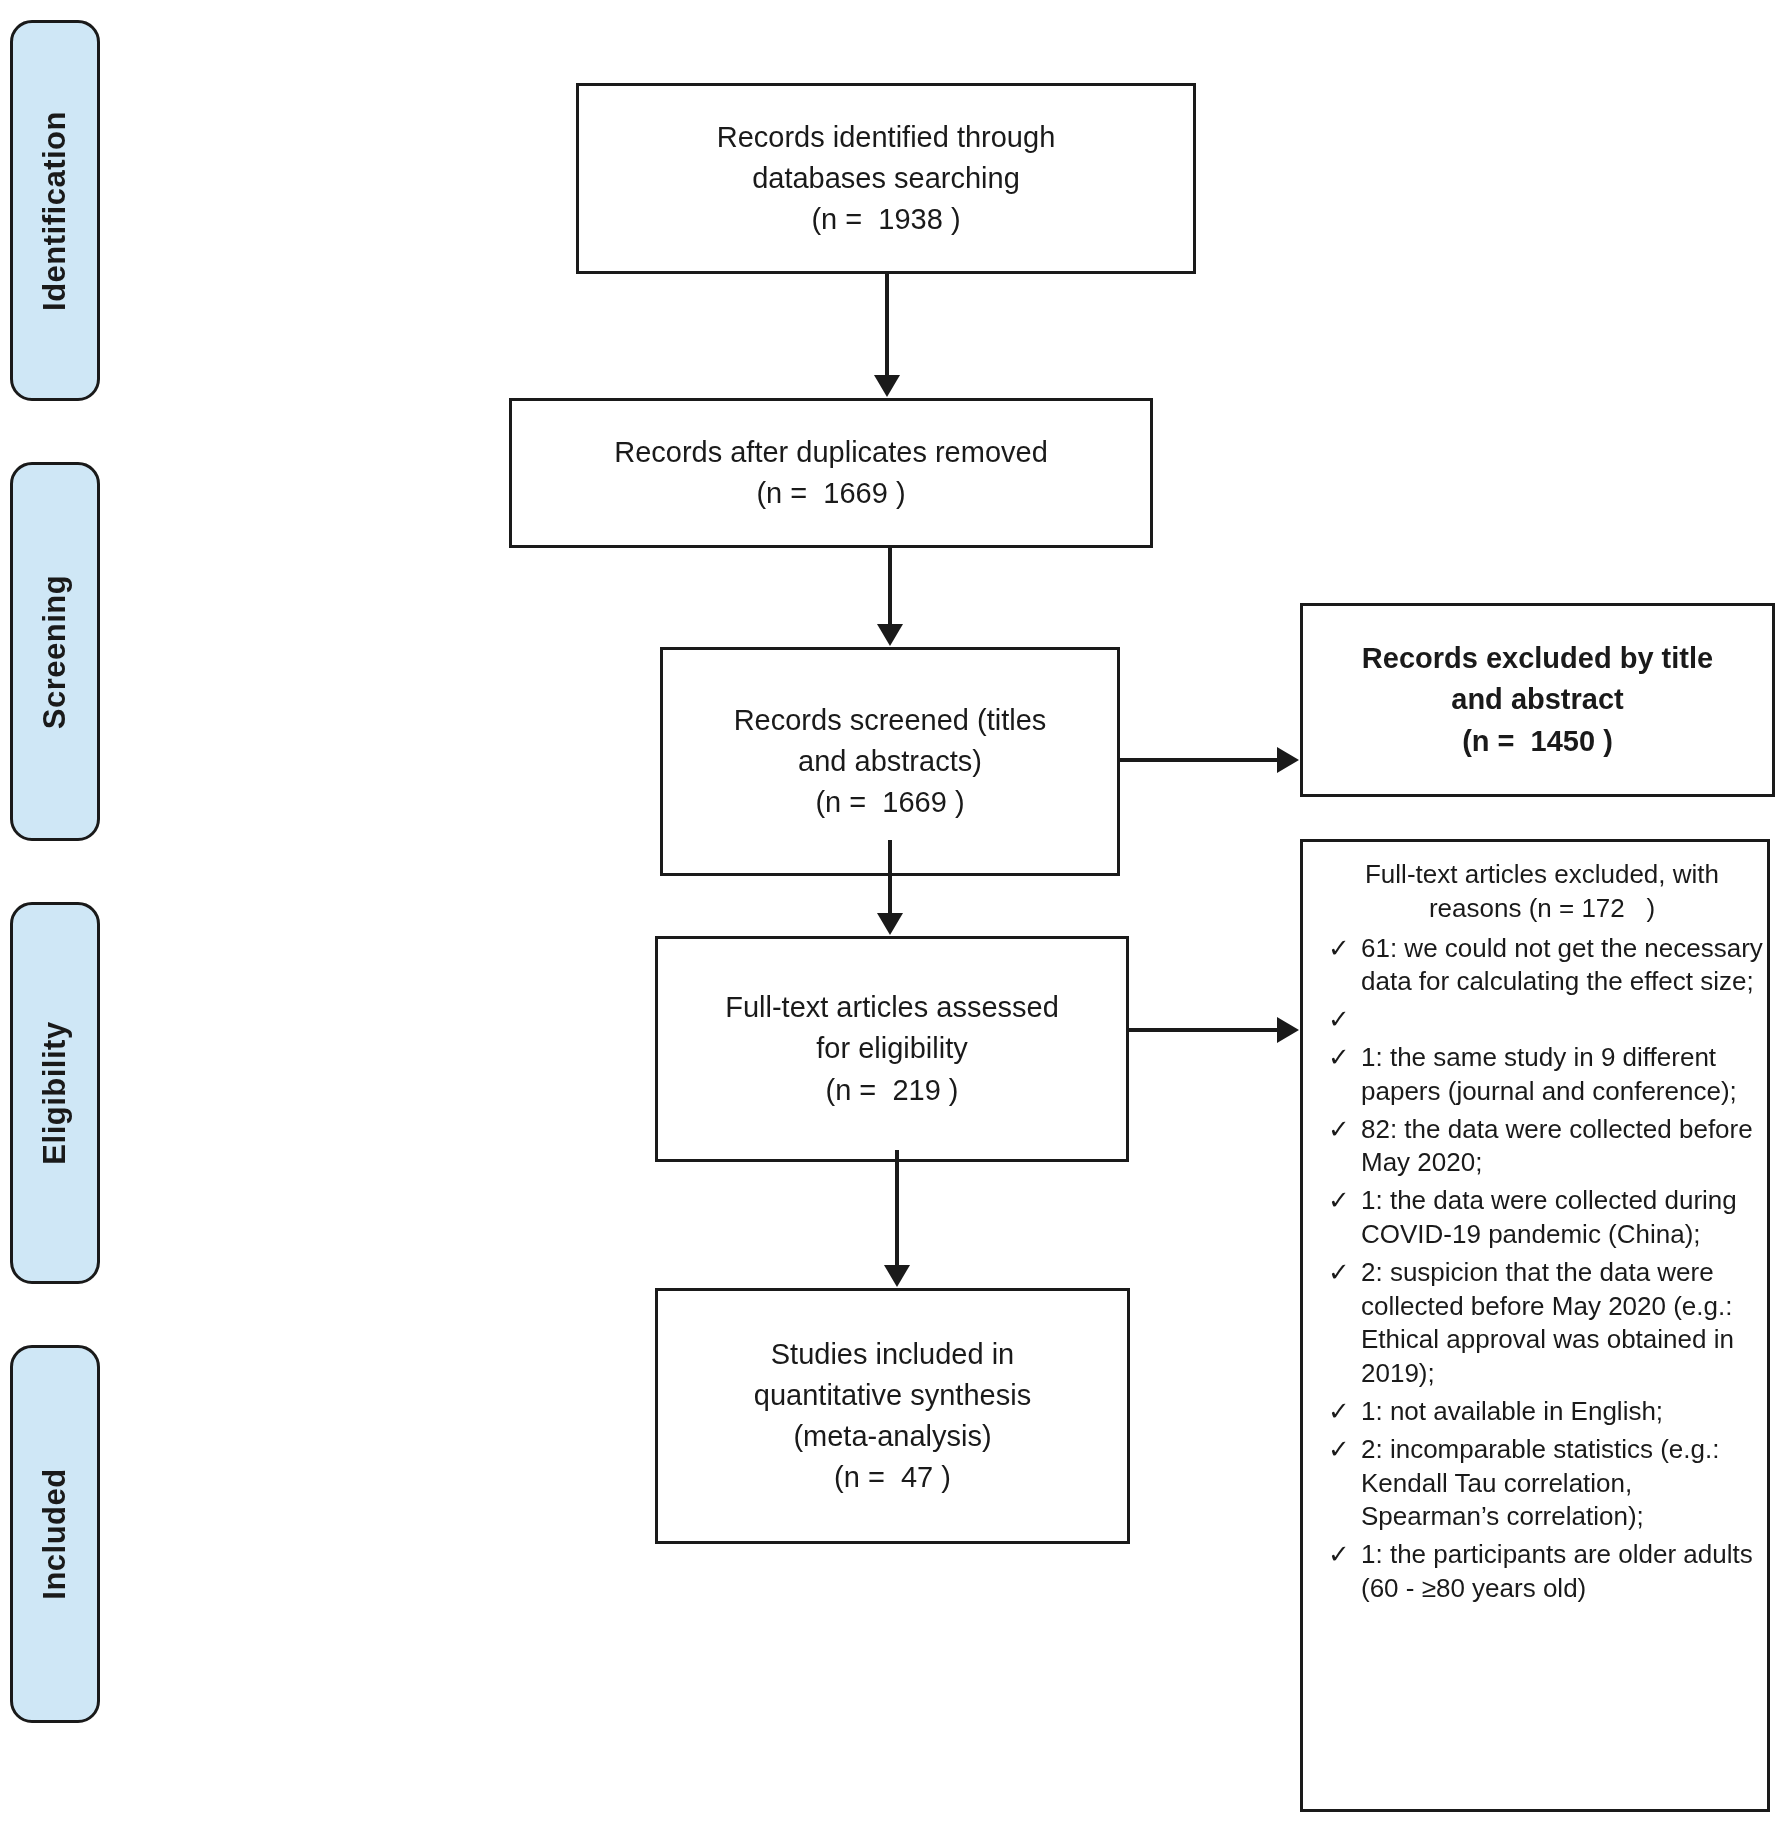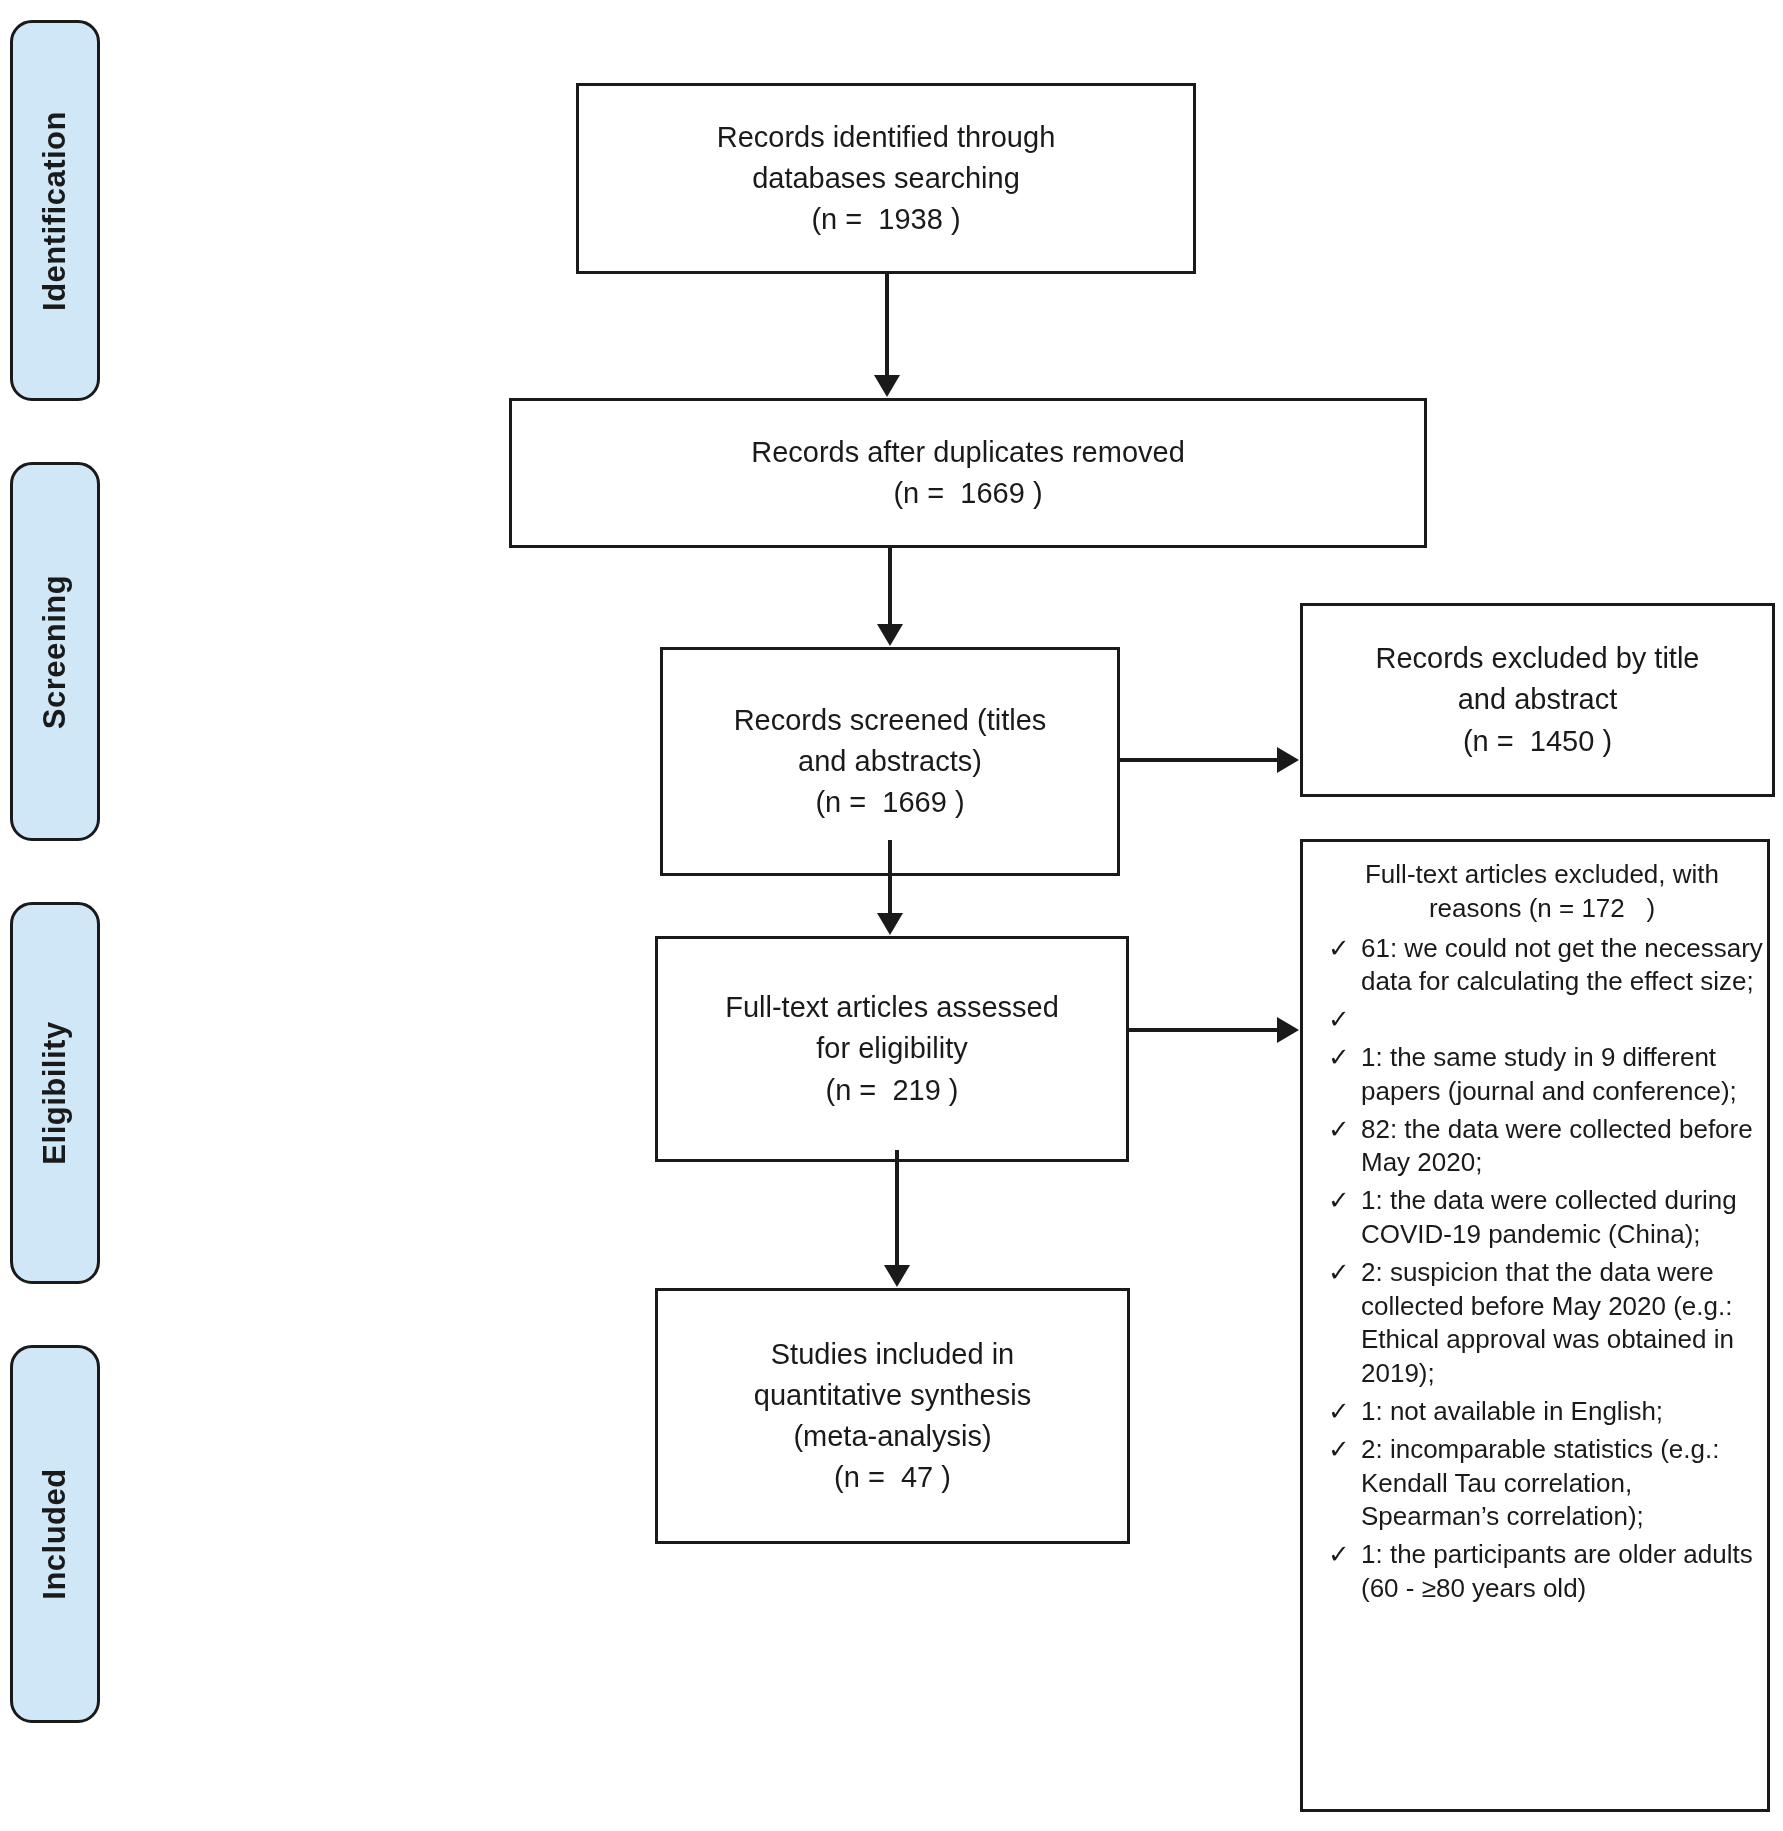--- a/index.html
+++ b/index.html
@@ -41,23 +41,23 @@
     background:#ffffff;
     border:3px solid var(--line);
     display:flex;align-items:center;justify-content:center;
     text-align:center;
     font-size:29px;line-height:1.42;
     white-space:pre-wrap;
     box-sizing:border-box;
     padding:10px 14px;
   }
   #box-identified{left:576px;top:83px;width:620px;height:191px;}
-  #box-duplicates{left:509px;top:398px;width:918px;height:150px;}
+  #box-duplicates{left:509px;top:398px;width:644px;height:150px;}
   #box-screened{left:660px;top:647px;width:460px;height:229px;}
-  #box-excluded{left:1300px;top:603px;width:475px;height:194px;}
+  #box-excluded{left:1300px;top:603px;width:475px;height:194px;font-weight:bold;}
   #box-fulltext{left:655px;top:936px;width:474px;height:226px;}
   #box-included-synth{left:655px;top:1288px;width:475px;height:256px;}
 
   
   #box-reasons{
     position:absolute;
     left:1300px;top:839px;width:470px;height:973px;
     background:#ffffff;border:3px solid var(--line);
     box-sizing:border-box;
     padding:16px 0 16px 14px;

